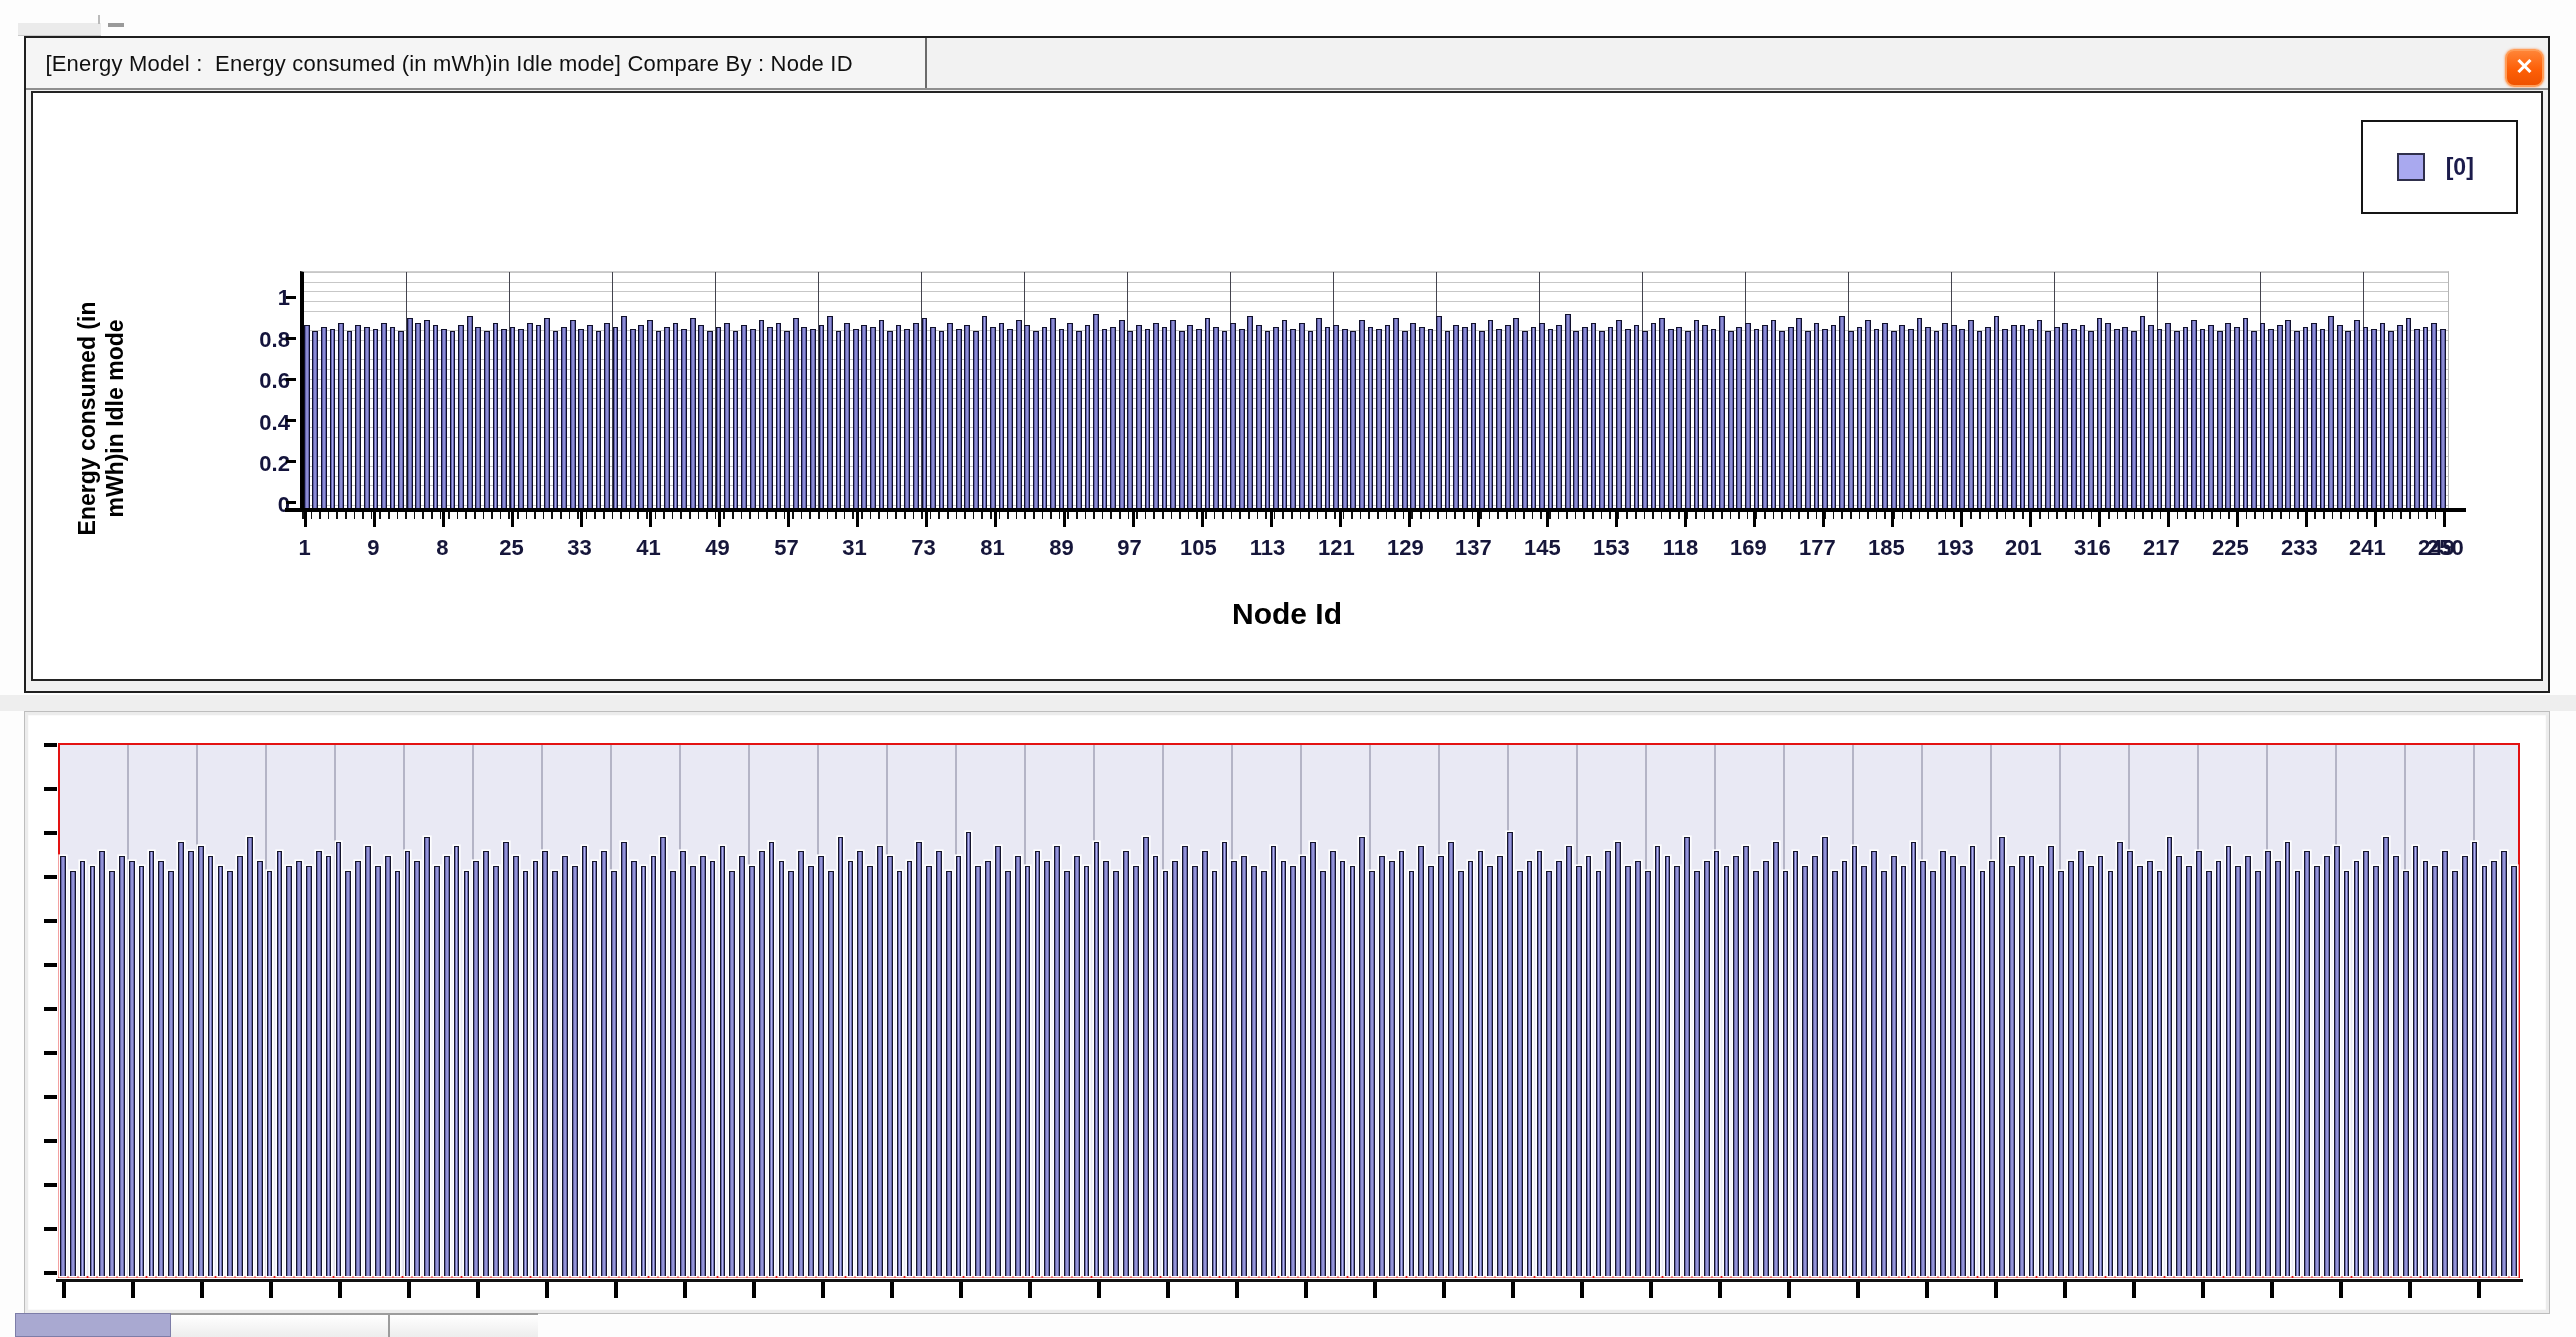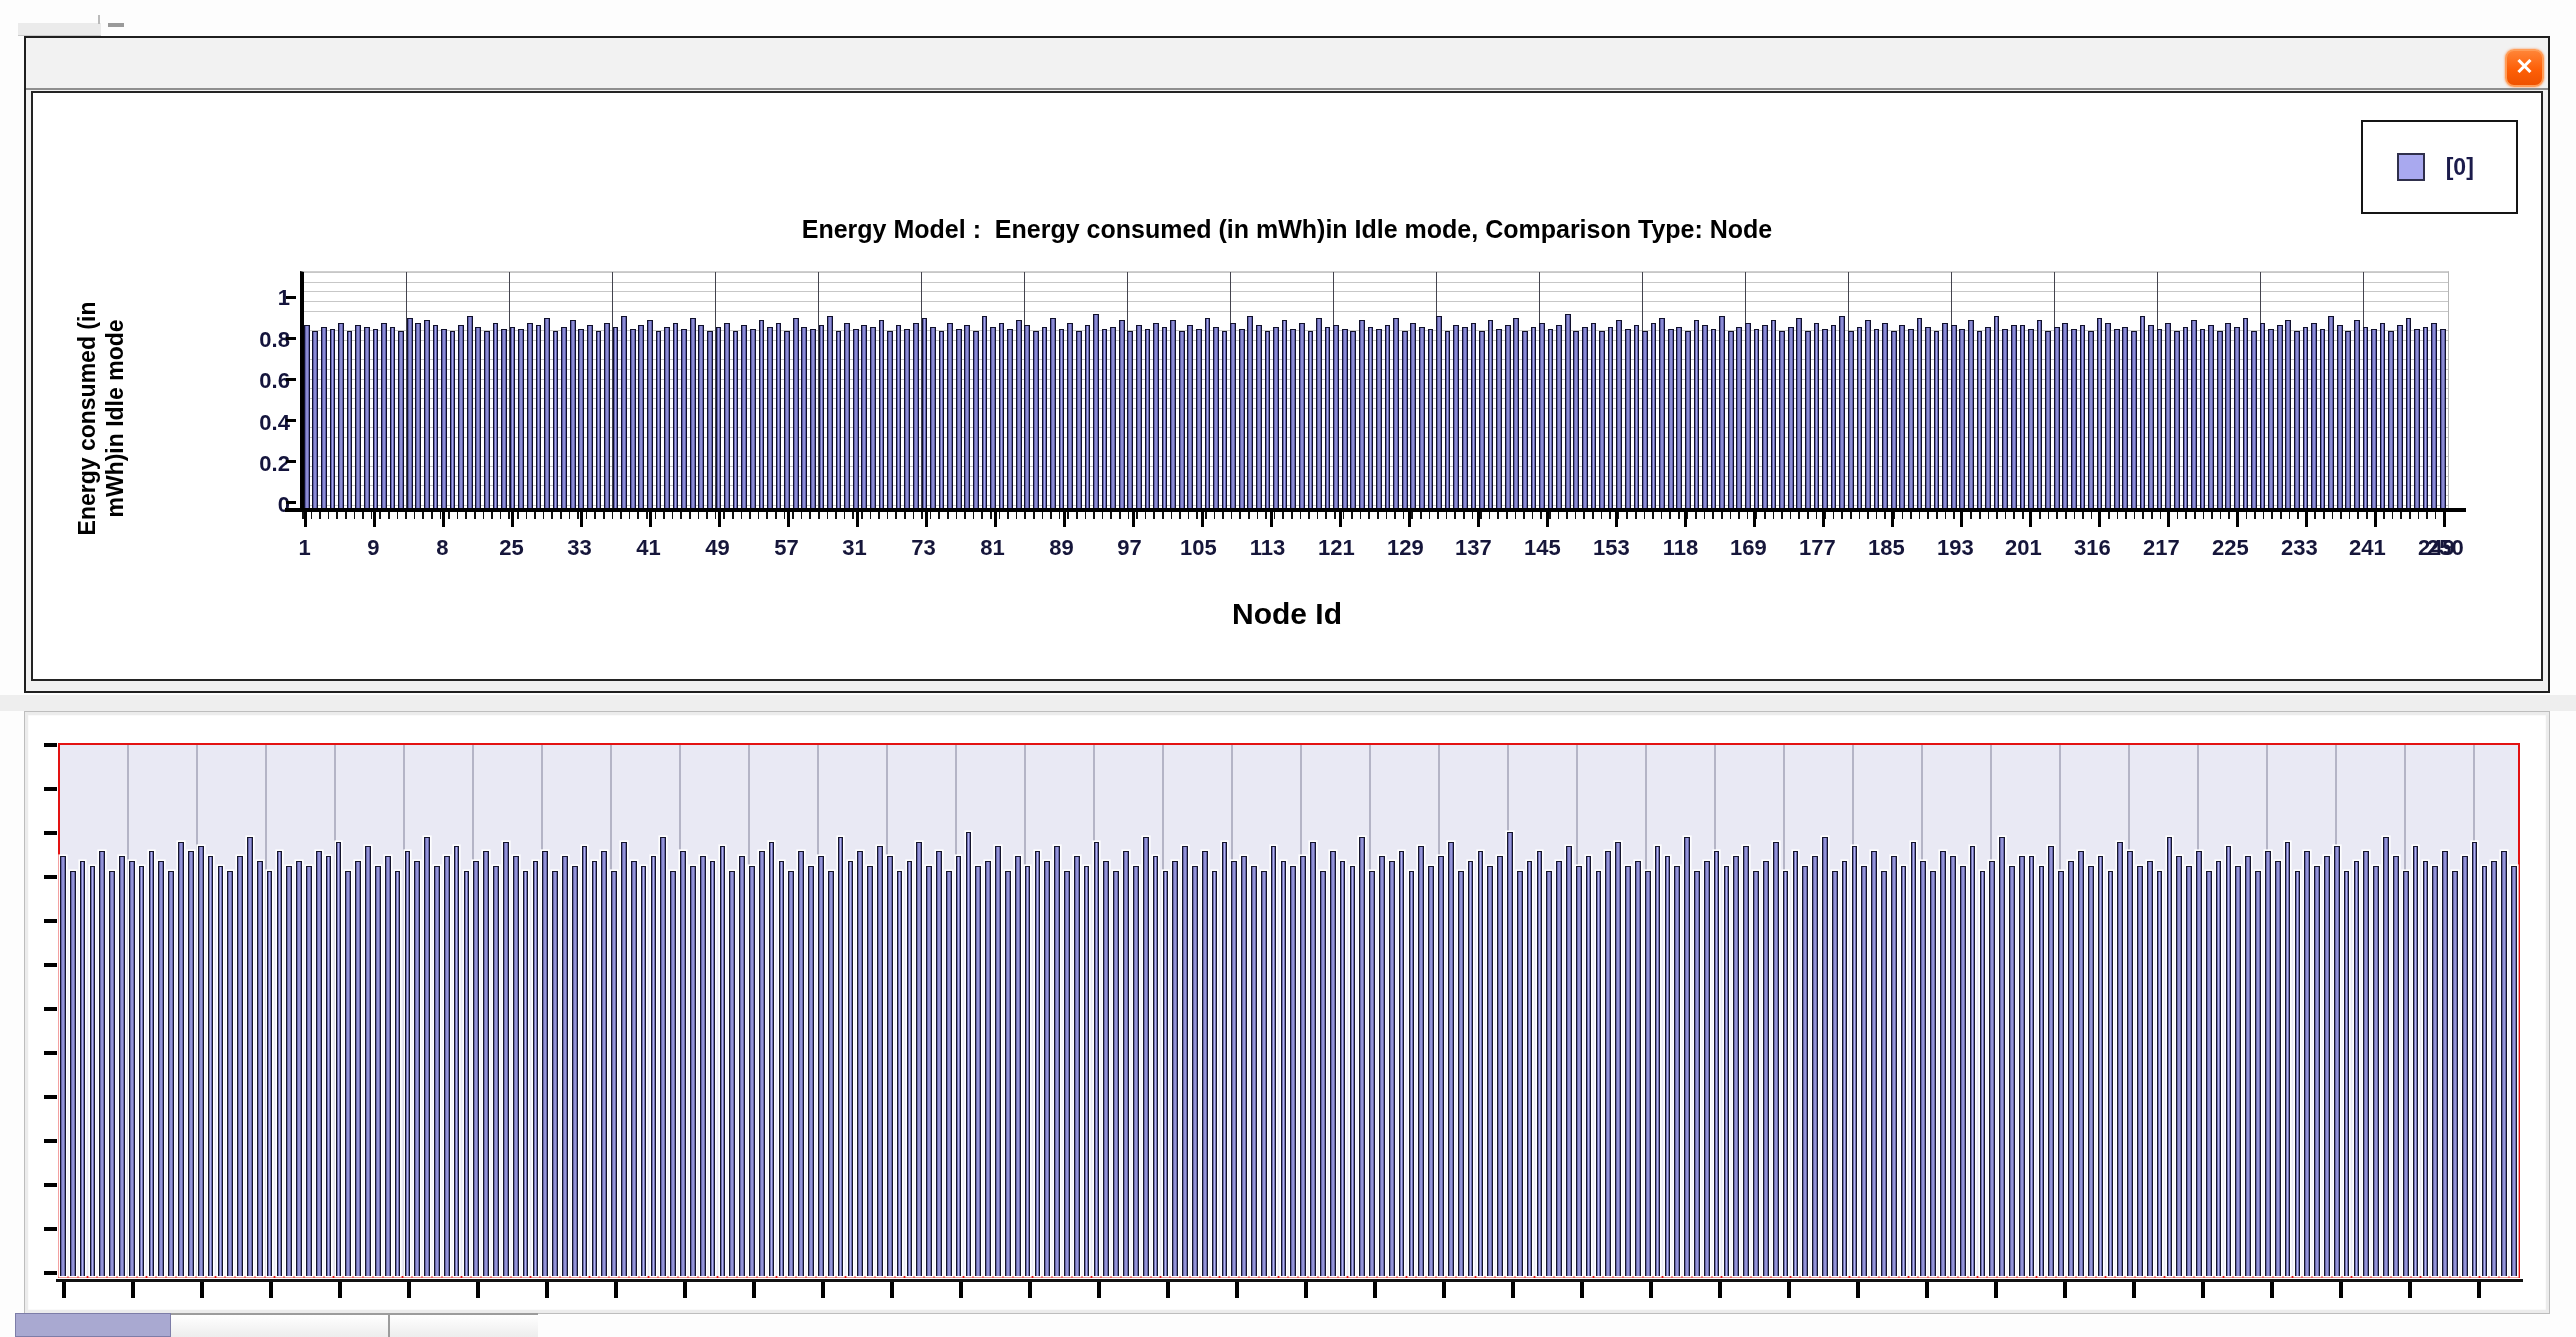--- a/index.html
+++ b/index.html
@@ -103,32 +103,34 @@
 <body>
 
 <div id="app">
 
   <div class="frag-strip"></div>
   <div class="frag-tick"></div>
   <div class="frag-dash"></div>
 
   <div id="win1">
     <div class="tabbar">
+      <div class="tab">
+        <span class="tab-title">[Energy Model :  Energy consumed (in mWh)in Idle mode] Compare By : Node ID</span>
+      </div>
       <div class="close-btn">
         <span class="close-x">✕</span>
       </div>
     </div>
 
     <div id="frame1">
       <div class="legend">
         <span class="legend-swatch"></span>
         <span class="legend-label">[0]</span>
       </div>
 
-      <div class="chart-title">Energy Model :  Energy consumed (in mWh)in Idle mode, Comparison Type: Node</div>
 
       <div class="y-axis-title">
         <div>Energy consumed (in</div>
         <div>mWh)in Idle mode</div>
       </div>
 
       <div class="y-ticklabels" id="ylabels">
           <span class="y-ticklabel" style="top: 192px;">1</span>
           <span class="y-ticklabel" style="top: 234px;">0.8</span>
           <span class="y-ticklabel" style="top: 275px;">0.6</span>

